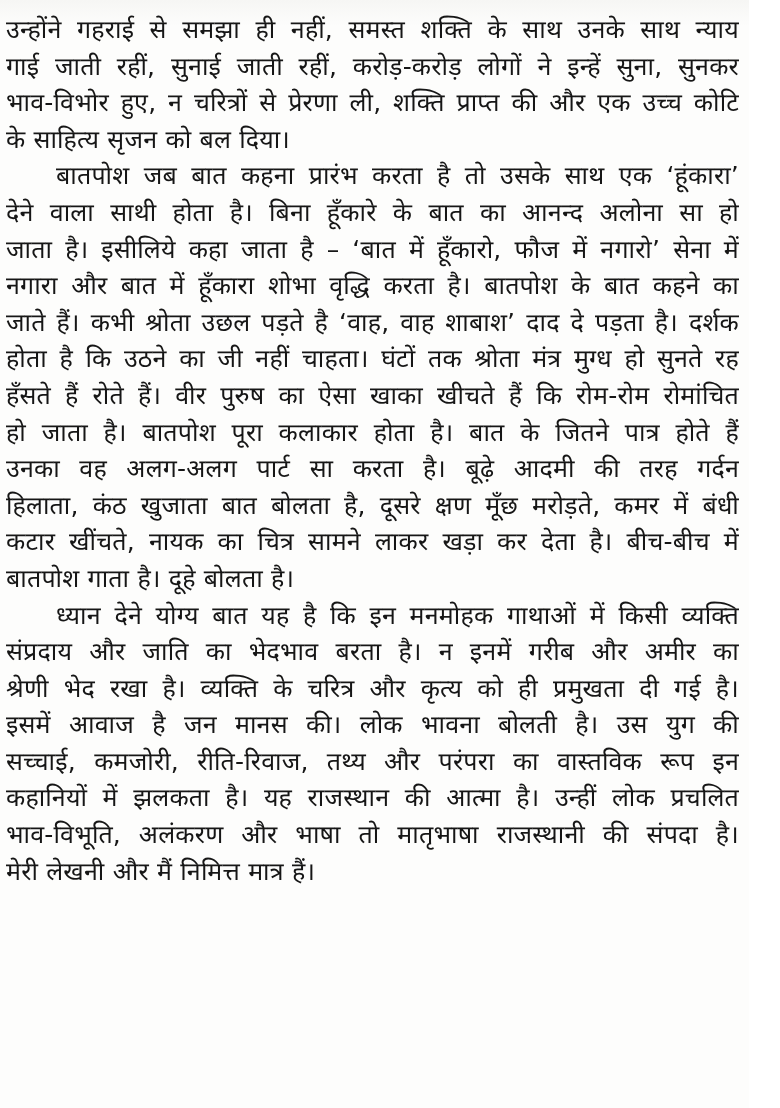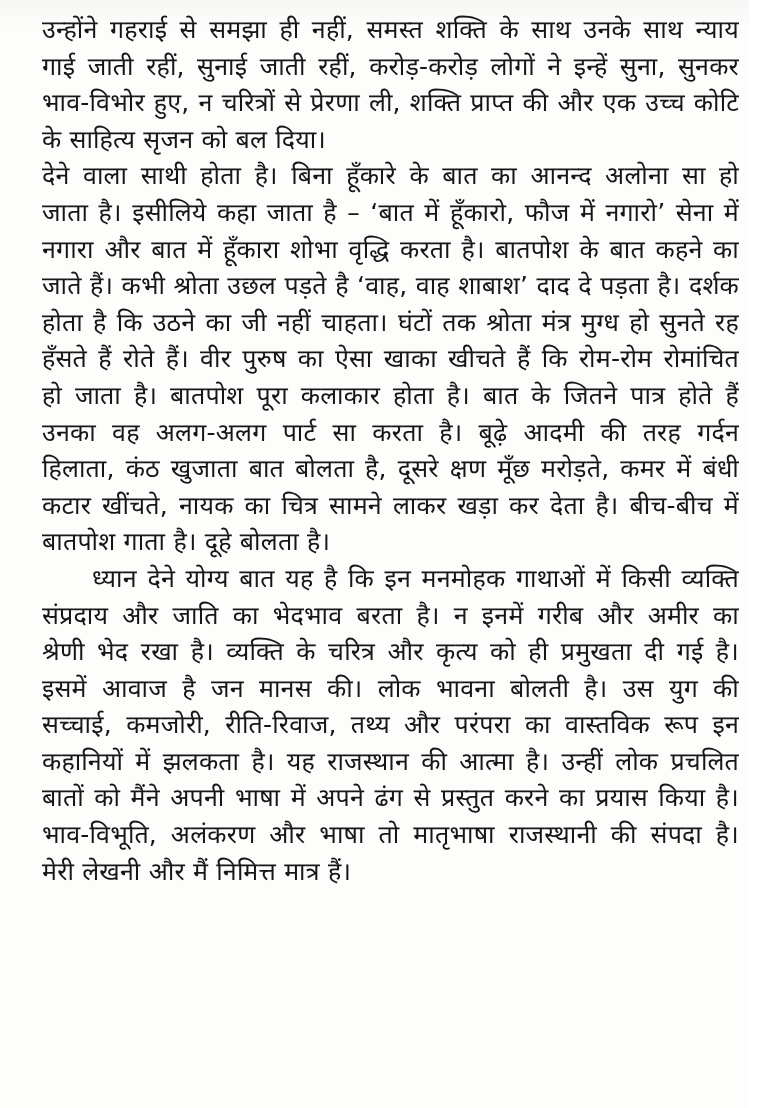--- a/index.html
+++ b/index.html
@@ -11,21 +11,20 @@
     height: 1108px;
     overflow: hidden;
     font-family: "DejaVu Sans", "Liberation Sans", sans-serif;
   }
   .page {
     box-sizing: border-box;
     width: 749px;
     height: 1108px;
     
     background: linear-gradient(180deg, #f6f6f4 0px, #fdfdfc 26px, #fdfdfc 100%);
-    padding-left: 36px;
   }
   .text-block {
     box-sizing: border-box;
     padding: 12px 10px 0 6px;
   }
   .paragraph {
     margin: 0;
   }
   .line {
     font-size: 25px;
@@ -49,37 +48,37 @@
 
 <div class="page" style="color: rgb(22, 22, 22);">
   <div class="text-block">
       <div class="paragraph">
         <div class="line">उन्होंने गहराई से समझा ही नहीं, समस्त शक्ति के साथ उनके साथ न्याय</div>
         <div class="line">गाई जाती रहीं, सुनाई जाती रहीं, करोड़-करोड़ लोगों ने इन्हें सुना, सुनकर</div>
         <div class="line">भाव-विभोर हुए, न चरित्रों से प्रेरणा ली, शक्ति प्राप्त की और एक उच्च कोटि</div>
         <div class="line last">के साहित्य सृजन को बल दिया।</div>
       </div>
       <div class="paragraph">
+        <div class="line indent">बातपोश जब बात कहना प्रारंभ करता है तो उसके साथ एक ‘हूंकारा’</div>
         <div class="line">देने वाला साथी होता है। बिना हूँकारे के बात का आनन्द अलोना सा हो</div>
         <div class="line">जाता है। इसीलिये कहा जाता है – ‘बात में हूँकारो, फौज में नगारो’ सेना में</div>
         <div class="line">नगारा और बात में हूँकारा शोभा वृद्धि करता है। बातपोश के बात कहने का</div>
         <div class="line">जाते हैं। कभी श्रोता उछल पड़ते है ‘वाह, वाह शाबाश’ दाद दे पड़ता है। दर्शक</div>
         <div class="line">होता है कि उठने का जी नहीं चाहता। घंटों तक श्रोता मंत्र मुग्ध हो सुनते रह</div>
         <div class="line">हँसते हैं रोते हैं। वीर पुरुष का ऐसा खाका खीचते हैं कि रोम-रोम रोमांचित</div>
         <div class="line">हो जाता है। बातपोश पूरा कलाकार होता है। बात के जितने पात्र होते हैं</div>
         <div class="line">उनका वह अलग-अलग पार्ट सा करता है। बूढ़े आदमी की तरह गर्दन</div>
         <div class="line">हिलाता, कंठ खुजाता बात बोलता है, दूसरे क्षण मूँछ मरोड़ते, कमर में बंधी</div>
         <div class="line">कटार खींचते, नायक का चित्र सामने लाकर खड़ा कर देता है। बीच-बीच में</div>
         <div class="line last">बातपोश गाता है। दूहे बोलता है।</div>
       </div>
       <div class="paragraph">
         <div class="line indent">ध्यान देने योग्य बात यह है कि इन मनमोहक गाथाओं में किसी व्यक्ति</div>
         <div class="line">संप्रदाय और जाति का भेदभाव बरता है। न इनमें गरीब और अमीर का</div>
         <div class="line">श्रेणी भेद रखा है। व्यक्ति के चरित्र और कृत्य को ही प्रमुखता दी गई है।</div>
         <div class="line">इसमें आवाज है जन मानस की। लोक भावना बोलती है। उस युग की</div>
         <div class="line">सच्चाई, कमजोरी, रीति-रिवाज, तथ्य और परंपरा का वास्तविक रूप इन</div>
         <div class="line">कहानियों में झलकता है। यह राजस्थान की आत्मा है। उन्हीं लोक प्रचलित</div>
-        <div class="line">बातों को मैंने अपनी भाषा में अपने ढंग से प्रस्तुत करने का प्रयास किया है।</div>
         <div class="line">भाव-विभूति, अलंकरण और भाषा तो मातृभाषा राजस्थानी की संपदा है।</div>
         <div class="line last">मेरी लेखनी और मैं निमित्त मात्र हैं।</div>
       </div>
     </div>
 </div>
 
 </body></html>

